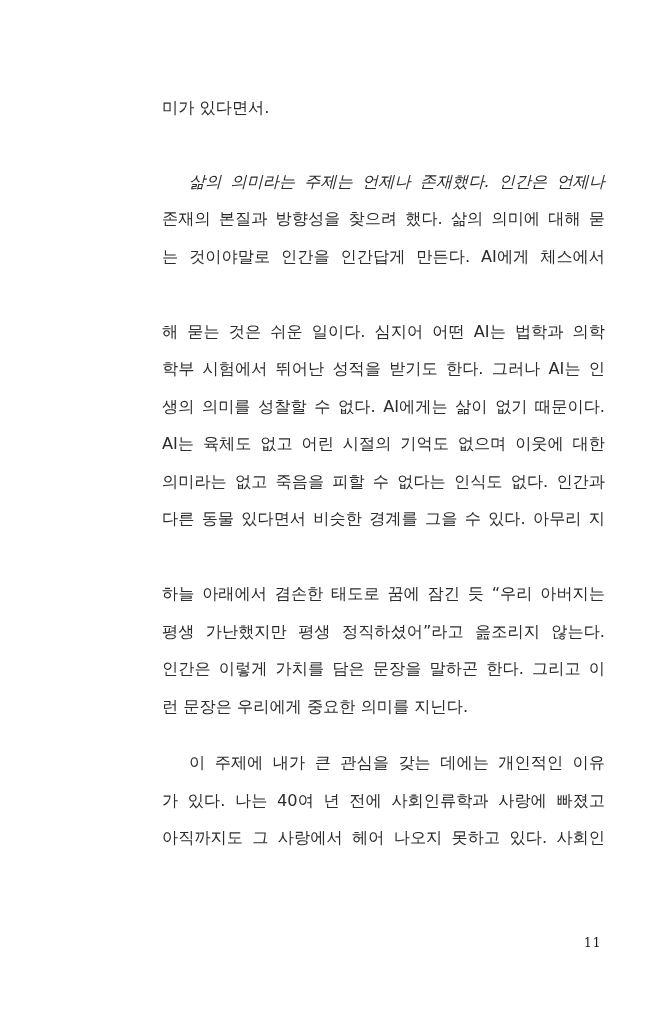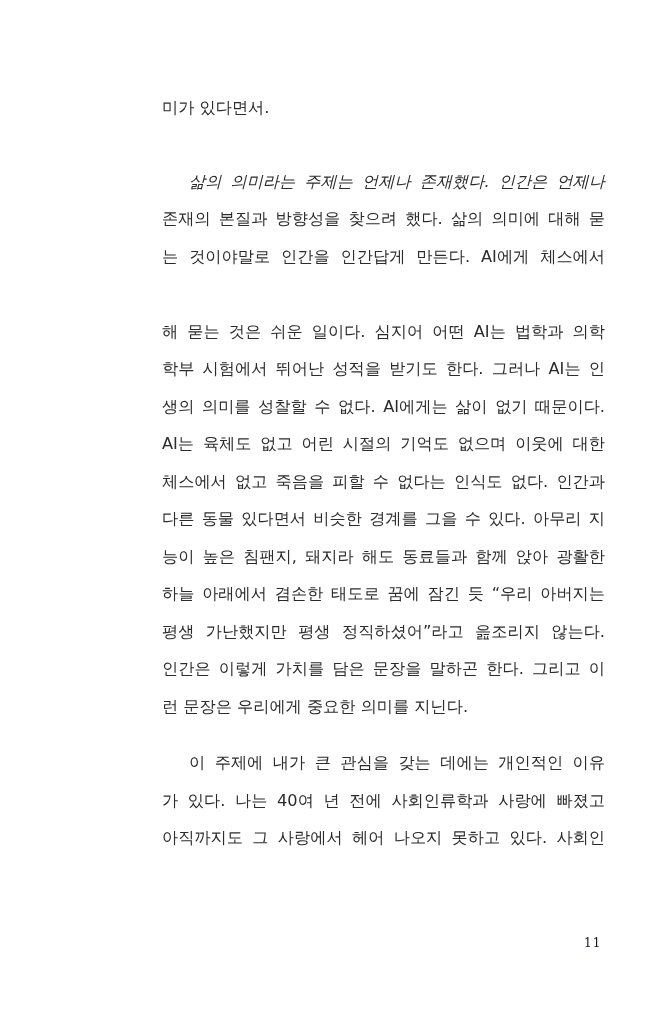--- a/index.html
+++ b/index.html
@@ -57,23 +57,22 @@
 
   <div class="line last" style="top:96px;">미가 있다면서.</div>
 
   <div class="line indent" style="top:170px;font-style:italic;">삶의 의미라는 주제는 언제나 존재했다. 인간은 언제나</div>
   <div class="line" style="top:207px;">존재의 본질과 방향성을 찾으려 했다. 삶의 의미에 대해 묻</div>
   <div class="line" style="top:245px;">는 것이야말로 인간을 인간답게 만든다. AI에게 체스에서</div>
   <div class="line" style="top:357px;">학부 시험에서 뛰어난 성적을 받기도 한다. 그러나 AI는 인</div>
   <div class="line" style="top:320px;">해 묻는 것은 쉬운 일이다. 심지어 어떤 AI는 법학과 의학</div>
   <div class="line" style="top:395px;">생의 의미를 성찰할 수 없다. AI에게는 삶이 없기 때문이다.</div>
   <div class="line" style="top:432px;">AI는 육체도 없고 어린 시절의 기억도 없으며 이웃에 대한</div>
-  <div class="line" style="top:470px;">체스에서 없고 죽음을 피할 수 없다는 인식도 없다. 인간과</div>
+  <div class="line" style="top:470px;">의미라는 없고 죽음을 피할 수 없다는 인식도 없다. 인간과</div>
   <div class="line" style="top:507px;">다른 동물 있다면서 비슷한 경계를 그을 수 있다. 아무리 지</div>
-  <div class="line" style="top:545px;">능이 높은 침팬지, 돼지라 해도 동료들과 함께 앉아 광활한</div>
   <div class="line" style="top:582px;">하늘 아래에서 겸손한 태도로 꿈에 잠긴 듯 “우리 아버지는</div>
   <div class="line" style="top:620px;">평생 가난했지만 평생 정직하셨어”라고 읊조리지 않는다.</div>
   <div class="line" style="top:657px;">인간은 이렇게 가치를 담은 문장을 말하곤 한다. 그리고 이</div>
   <div class="line last" style="top:695px;">런 문장은 우리에게 중요한 의미를 지닌다.</div>
 
   <div class="line indent" style="top:751px;">이 주제에 내가 큰 관심을 갖는 데에는 개인적인 이유</div>
   <div class="line" style="top:789px;">가 있다. 나는 40여 년 전에 사회인류학과 사랑에 빠졌고</div>
   <div class="line" style="top:826px;">아직까지도 그 사랑에서 헤어 나오지 못하고 있다. 사회인</div>
 
   <div class="page-number">11</div>

